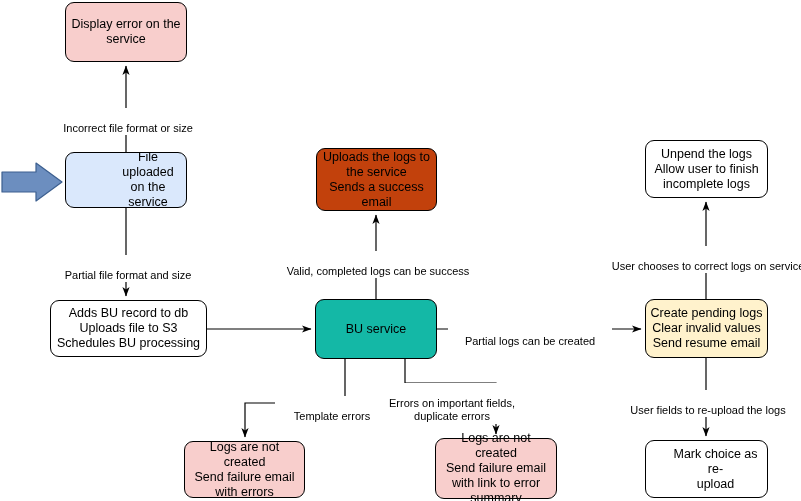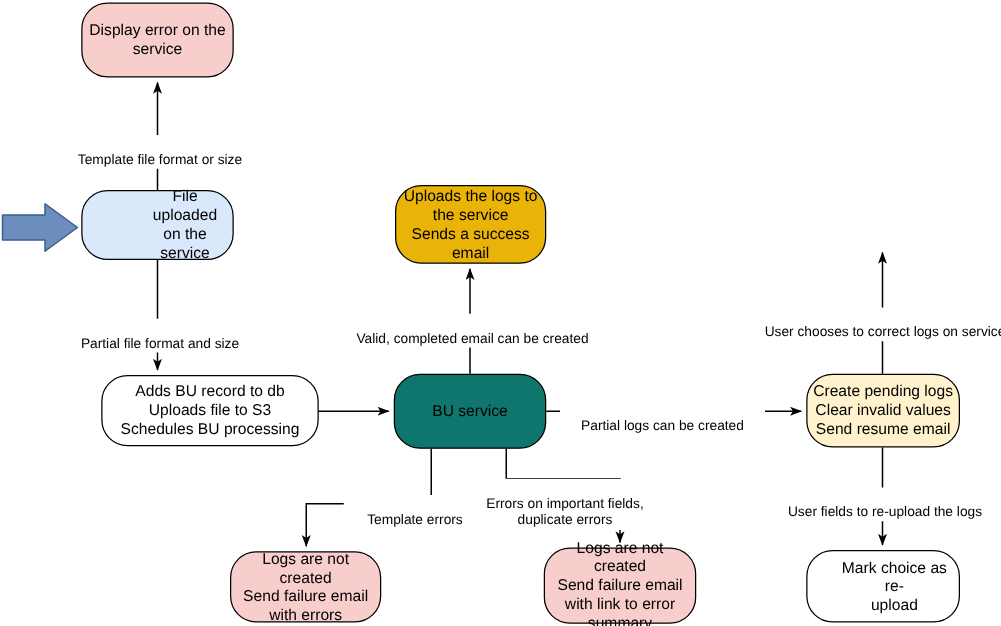--- a/index.html
+++ b/index.html
@@ -19,21 +19,21 @@
     position: absolute;
     top: 0;
     left: 0;
     width: 801px;
     height: 501px;
   }
   .node {
     position: absolute;
     box-sizing: border-box;
     border: 1px solid #000000;
-    border-radius: 21px;
+    border-radius: 9px;
     display: flex;
     align-items: center;
     justify-content: center;
     text-align: center;
     font-size: 12.5px;
     line-height: 15px;
     color: #000000;
     white-space: pre-line;
     padding: 1px 4px;
   }
@@ -84,72 +84,77 @@
   <div class="node" style="left:65px; top:2px; width:122px; height:60px; background:#f8cecc;">
     <span>Display error on the
 service</span>
   </div>
 
   <div class="node" style="left:65px; top:152px; width:122px; height:56px; background:#dae8fc;padding-left:48px;">
     <span>File uploaded on the
 service</span>
   </div>
 
-  <div class="node" style="left:50px; top:300px; width:174px; height:57px; background:#ffffff;margin-left:31px;">
+  <div class="node" style="left:50px; top:300px; width:157px; height:57px; background:#ffffff;">
     <span>Adds BU record to db
 Uploads file to S3
 Schedules BU processing</span>
   </div>
 
-  <div class="node" style="left:316px; top:148px; width:121px; height:63px; background:#eab308;">
+  <div class="node" style="left:316px; top:148px; width:121px; height:63px; background:#c2410c;">
     <span>Uploads the logs to
 the service
 Sends a success
 email</span>
   </div>
 
-  <div class="node" style="left:315px; top:299px; width:122px; height:60px; background:#0f766e;">
+  <div class="node" style="left:315px; top:299px; width:122px; height:60px; background:#14b8a6;">
     <span>BU service</span>
   </div>
 
   <div class="node" style="left:184px; top:441px; width:121px; height:57px; background:#f8cecc;">
     <span>Logs are not created
 Send failure email
 with errors</span>
   </div>
 
   <div class="node" style="left:435px; top:438px; width:122px; height:61px; background:#f8cecc;">
     <span>Logs are not created
 Send failure email
 with link to error
 summary</span>
   </div>
 
+  <div class="node" style="left:645px; top:140px; width:123px; height:58px; background:#ffffff;">
+    <span>Unpend the logs
+Allow user to finish
+incomplete logs</span>
+  </div>
 
   <div class="node" style="left:645px; top:299px; width:123px; height:59px; background:#fff2cc;">
     <span>Create pending logs
 Clear invalid values
 Send resume email</span>
   </div>
 
   <div class="node" style="left:645px; top:440px; width:123px; height:58px; background:#ffffff;padding-left:22px;">
     <span>Mark choice as re-
 upload</span>
   </div>
 
   <div class="edge-label" style="left:26px; top:108px; width:200px;">
-    <span>Template file format or size</span>
+    <span>Incorrect file format or size</span>
   </div>
 
   <div class="edge-label" style="left:26px; top:255px; width:200px;">
     <span>Partial file format and size</span>
   </div>
 
   <div class="edge-label" style="left:256px; top:251px; width:240px;">
-    <span>Valid, completed email can be created</span>
+    <span>Valid, completed logs can be success</span>
   </div>
 
   <div class="edge-label" style="left:448px; top:321px; width:160px;">
     <span>Partial logs can be created</span>
   </div>
 
   <div class="edge-label" style="left:275px; top:396px; width:110px;">
     <span>Template errors</span>
   </div>
 

